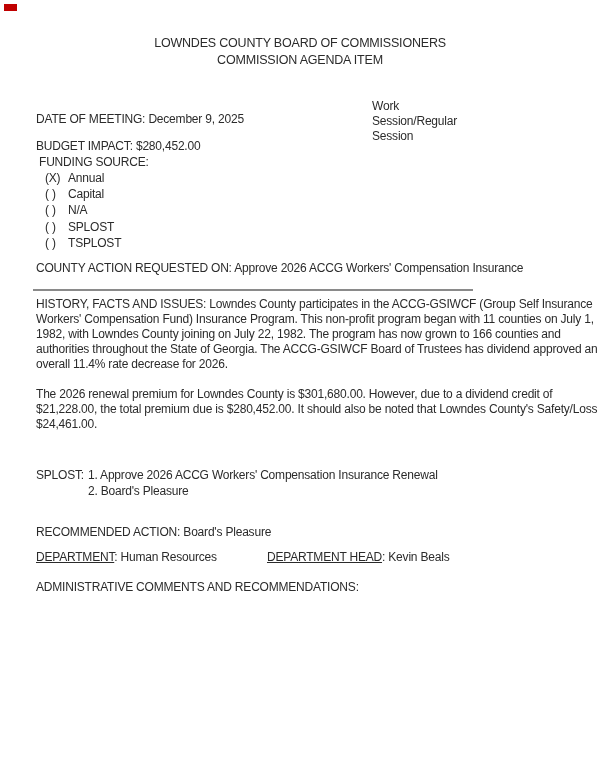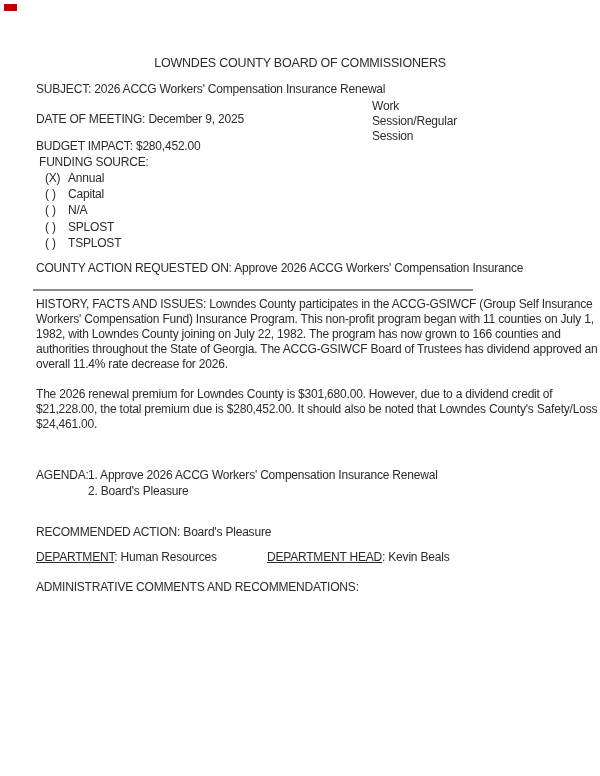--- a/index.html
+++ b/index.html
@@ -4,41 +4,41 @@
 <style>
   * { margin:0; padding:0; box-sizing:border-box; }
   html,body { background:#ffffff; }
   .page {
     position:relative; width:600px; height:776px; background:#ffffff;
     font-family:"Liberation Sans", sans-serif;
     font-size:12px; line-height:15px; letter-spacing:-0.2px;
     color:#2b2b2b; overflow:hidden;
   }
   .abs { position:absolute; white-space:nowrap; }
-  .hdr { left:0; width:600px; text-align:center; font-size:12.5px;margin-top:20px; }
+  .hdr { left:0; width:600px; text-align:center; font-size:12.5px; }
   .red-mark { position:absolute; left:4px; top:4px; width:13px; height:7px; }
   .session-col { line-height:15.2px; }
   .funding-list { line-height:16.2px; }
   .funding-row { display:flex; }
   .funding-marker { width:23px; }
   .rule { position:absolute; left:33px; top:289px; width:440px; height:2px; }
   .para div { white-space:nowrap; }
   .options-items { line-height:15.5px; }
   .u { text-decoration:underline; }
 </style>
 </head>
 <body>
 
 <div class="page">
 
   <div class="red-mark" style="background: rgb(192, 0, 0);"></div>
 
   <div class="abs hdr" style="top:36px">LOWNDES COUNTY BOARD OF COMMISSIONERS</div>
+  <div class="abs hdr" style="top:53px">COMMISSION AGENDA ITEM</div>
 
-  <div class="abs" style="left:36px; top:82px">SUBJECT: 2026 ACCG Workers' Compensation Insurance Renewal</div>
 
   <div class="abs session-col" style="left:372px; top:99px">
     <div>Work</div>
     <div>Session/Regular</div>
     <div>Session</div>
   </div>
 
   <div class="abs" style="left:36px; top:112px">DATE OF MEETING: December 9, 2025</div>
 
   <div class="abs" style="left:36px; top:139px">BUDGET IMPACT: $280,452.00</div>
@@ -81,21 +81,21 @@
     <div>authorities throughout the State of Georgia. The ACCG-GSIWCF Board of Trustees has dividend approved an</div>
     <div>overall 11.4% rate decrease for 2026.</div>
   </div>
 
   <div class="abs para" style="left:36px; top:387px">
     <div>The 2026 renewal premium for Lowndes County is $301,680.00. However, due to a dividend credit of</div>
     <div>$21,228.00, the total premium due is $280,452.00. It should also be noted that Lowndes County's Safety/Loss</div>
     <div>$24,461.00.</div>
   </div>
 
-  <div class="abs" style="left:36px; top:468px">AGENDA:</div>
+  <div class="abs" style="left:36px; top:468px">SPLOST:</div>
   <div class="abs options-items" style="left:88px; top:468px">
     <div>1. Approve 2026 ACCG Workers' Compensation Insurance Renewal</div>
     <div>2. Board's Pleasure</div>
   </div>
 
   <div class="abs" style="left:36px; top:525px">RECOMMENDED ACTION: Board's Pleasure</div>
 
   <div class="abs" style="left:36px; top:550px">
     <span class="u">DEPARTMENT</span><span>: Human Resources</span>
   </div>

